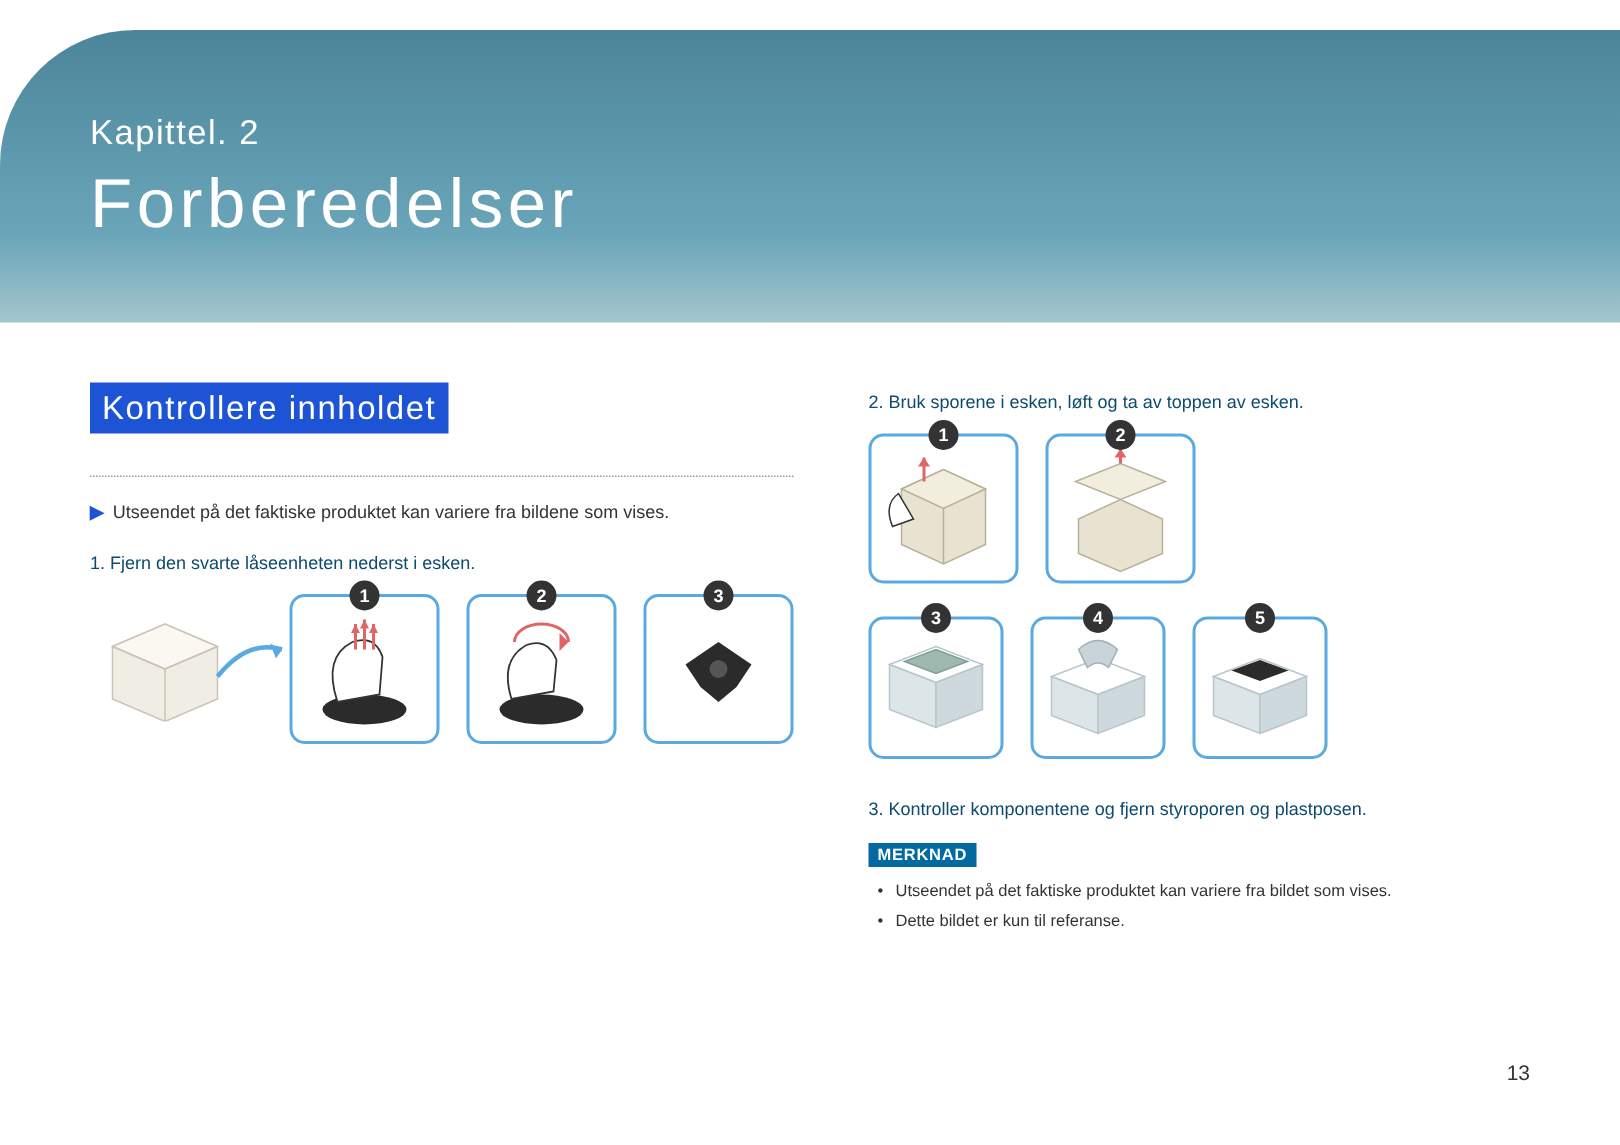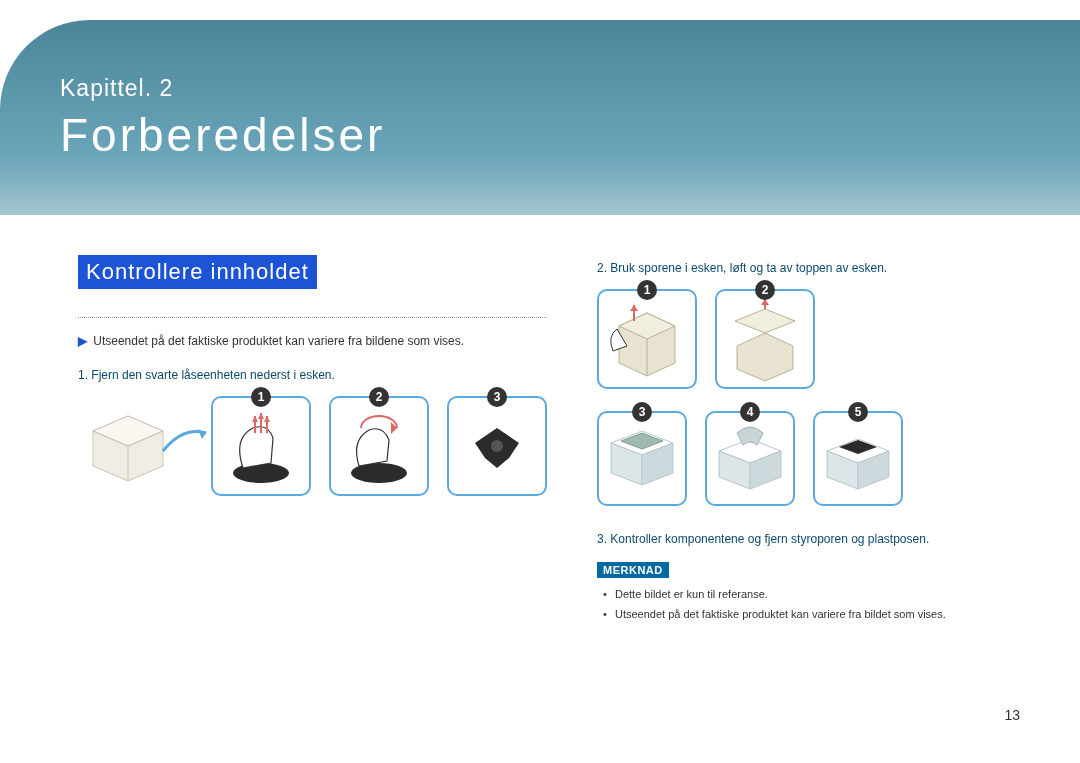--- a/index.html
+++ b/index.html
@@ -30,21 +30,21 @@
     margin-bottom: 6px;
   }
   .chapter-title {
     font-size: 46px;
     letter-spacing: 3px;
     font-weight: 400;
   }
   .content {
     position: absolute;
     top: 255px;
-    left: 78px;
+    left: 60px;
     right: 60px;
     display: flex;
     gap: 50px;
   }
   .col {
     flex: 1;
   }
   .section-heading {
     display: inline-block;
     background: #1d54d6;
@@ -296,19 +296,19 @@
           <polygon points="74,38 43,50 43,76 74,64" fill="#cdd9dd" stroke="#b8c6cc"></polygon>
           <polygon points="24,34 43,27 62,34 43,41" fill="#2b2b2b"></polygon>
         </svg>
       </div>
     </div>
 
     <div class="step-text">3. Kontroller komponentene og fjern styroporen og plastposen.</div>
 
     <div class="merknad-badge">MERKNAD</div>
     <ul class="bullet-list">
+      <li>Utseendet på det faktiske produktet kan variere fra bildet som vises.</li>
       <li>Dette bildet er kun til referanse.</li>
-      <li>Utseendet på det faktiske produktet kan variere fra bildet som vises.</li>
     </ul>
   </div>
 </div>
 
 <div class="page-num">13</div>
 
 </body></html>

